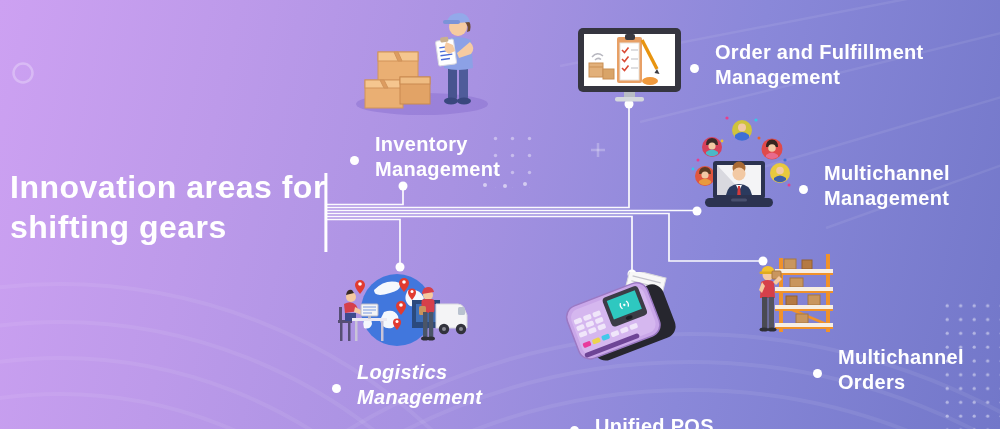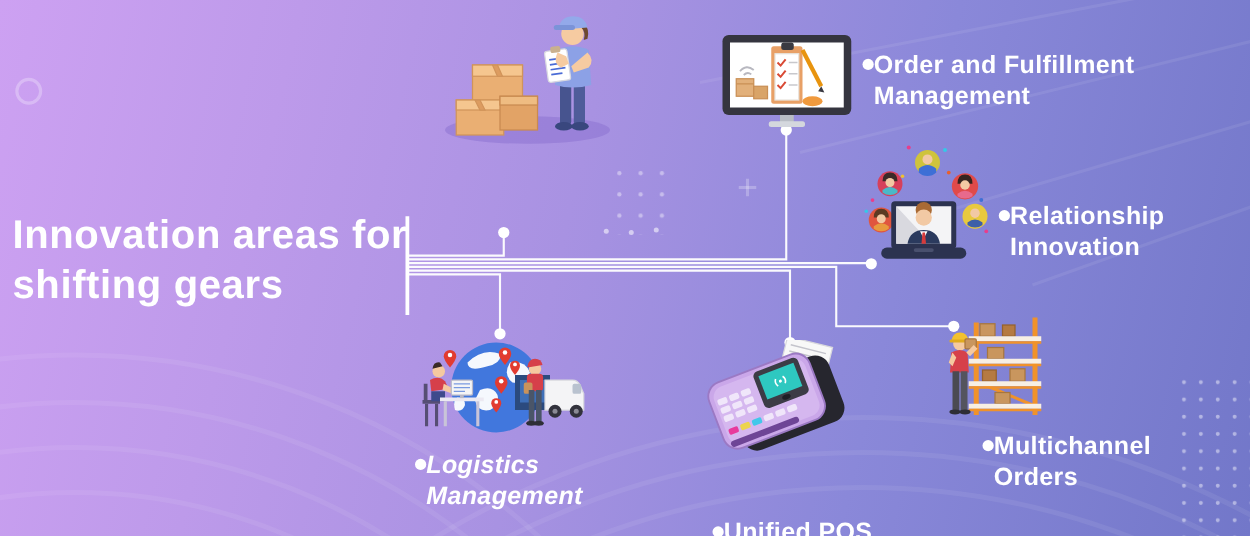--- a/index.html
+++ b/index.html
@@ -7,30 +7,30 @@
     position:relative;width:1000px;height:429px;overflow:hidden;
     background:linear-gradient(103deg,#cda1f2 0%,#bd9aea 22%,#a892e2 45%,#8a88d9 70%,#7277c9 100%);
     font-family:"Liberation Sans",sans-serif;
   }
   .layer{position:absolute;inset:0;width:1000px;height:429px;}
   .title{
     position:absolute;left:10px;top:167px;width:330px;
     color:#fff;font-size:32px;line-height:40px;font-weight:bold;letter-spacing:.5px;
   }
   .label{
-    position:absolute;display:flex;align-items:flex-start;gap:0;
+    position:absolute;display:flex;align-items:center;gap:16px;
     color:#fff;font-size:20px;line-height:25px;font-weight:bold;letter-spacing:.3px;
   }
   .label .dot{flex:0 0 auto;width:9px;height:9px;margin-top:7px;border-radius:50%;background:#fff;}
   #lbl-inventory{left:350px;top:132px;width:150px;}
   #lbl-order{left:690px;top:40px;width:245px;}
   #lbl-relationship{left:799px;top:161px;width:165px;}
   #lbl-logistics{left:332px;top:360px;width:165px;font-style:italic;}
   #lbl-pos{left:570px;top:382px;width:220px;margin-top:32px;}
-  #lbl-multichannel{left:786px;top:345px;width:175px;}
+  #lbl-multichannel{left:813px;top:345px;width:175px;}
   .illo{position:absolute;}
   #illo-inventory{left:336px;top:0;width:160px;height:120px;}
   #illo-order{left:576px;top:27px;width:110px;height:80px;}
   #illo-relationship{left:686px;top:111px;width:112px;height:106px;}
   #illo-logistics{left:324px;top:260px;width:150px;height:90px;}
   #illo-pos{left:556px;top:272px;width:132px;height:102px;}
   #illo-multichannel{left:746px;top:244px;width:116px;height:100px;}
 </style>
 </head>
 <body>
@@ -391,27 +391,31 @@
       <path d="M15,38 q7,-4 13,0 l1,16 -15,0 Z" fill="#d6404a"></path>
       <path d="M27,38 l6,-6 3,3 -6,6 Z" fill="#f5c9a0"></path>
       <path d="M16,38 l-3,8 3,3 3,-7 Z" fill="#f5c9a0"></path>
       <rect x="16" y="53" width="5.5" height="31" fill="#4a4a52"></rect>
       <rect x="22.5" y="53" width="5.5" height="31" fill="#54545e"></rect>
       <ellipse cx="18" cy="85.5" rx="4.5" ry="2" fill="#2e2e36"></ellipse>
       <ellipse cx="26" cy="85.5" rx="4.5" ry="2" fill="#2e2e36"></ellipse>
     </g>
   </svg>
 
+  <div class="label" id="lbl-inventory">
+    <span class="dot"></span>
+    <span>Inventory Management</span>
+  </div>
   <div class="label" id="lbl-order">
     <span class="dot"></span>
     <span>Order and Fulfillment Management</span>
   </div>
   <div class="label" id="lbl-relationship">
     <span class="dot"></span>
-    <span>Relationship Innovation</span>
+    <span>Multichannel Management</span>
   </div>
   <div class="label" id="lbl-logistics">
     <span class="dot"></span>
     <span>Logistics Management</span>
   </div>
   <div class="label" id="lbl-pos">
     <span class="dot"></span>
     <span>Unified POS</span>
   </div>
   <div class="label" id="lbl-multichannel">

